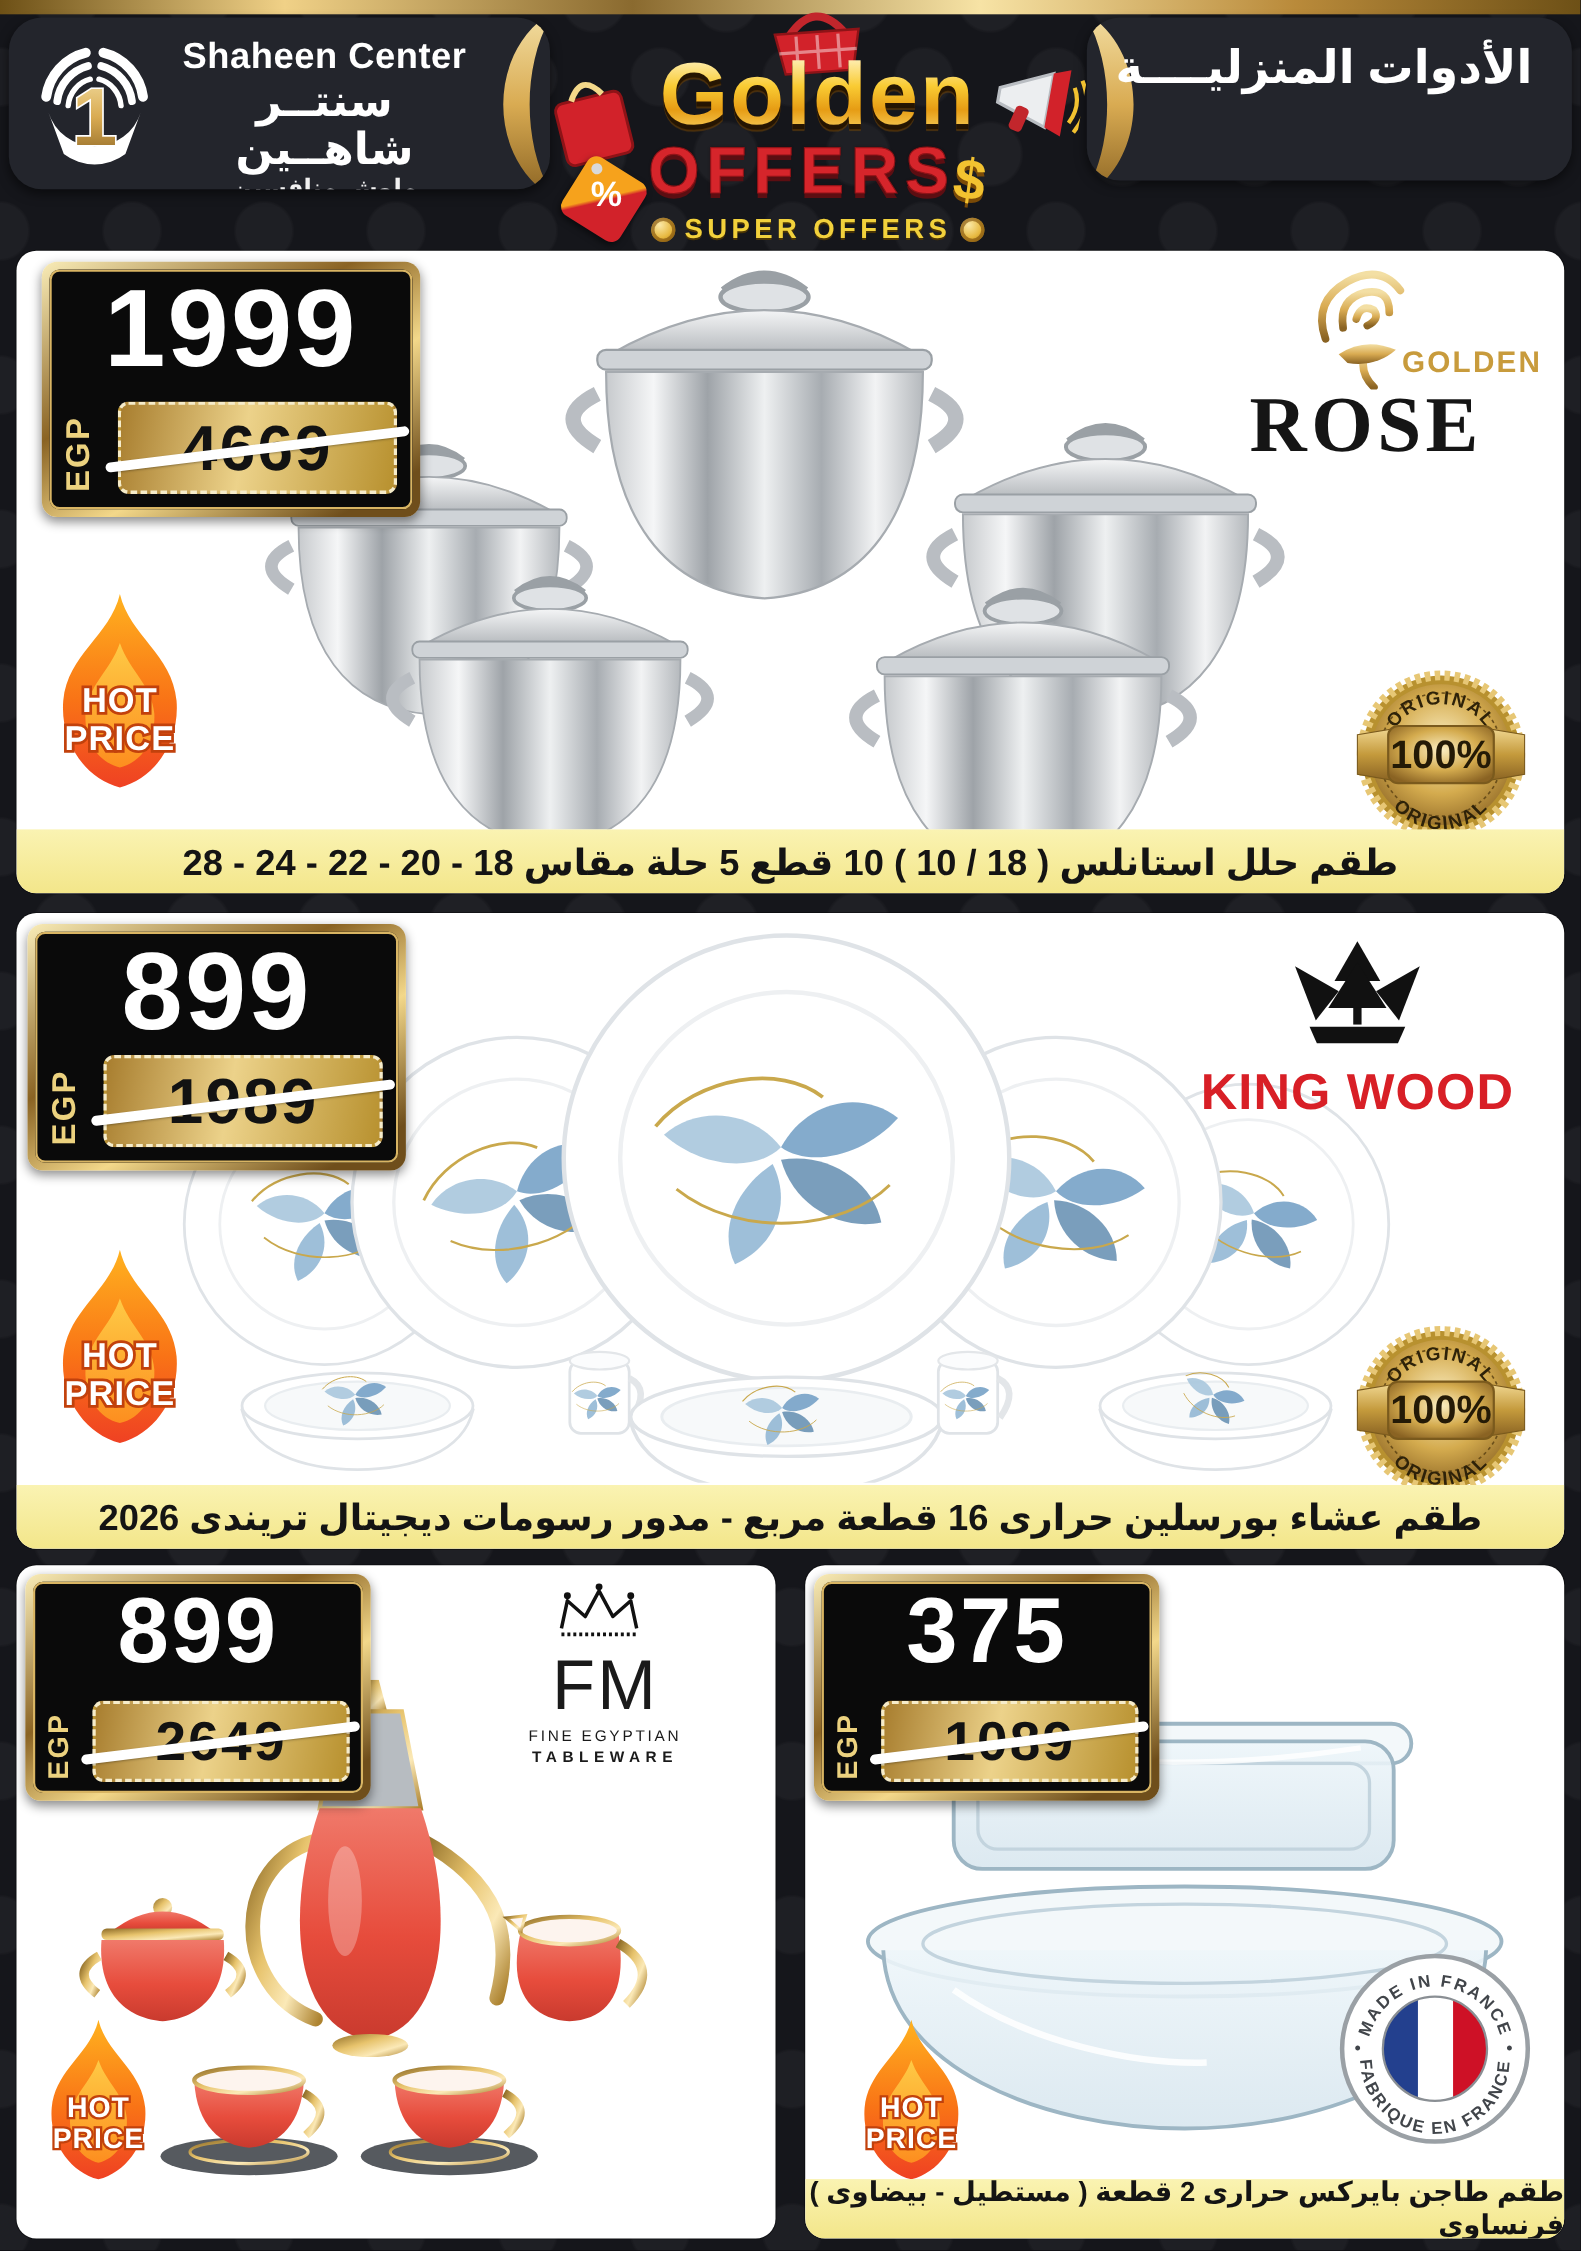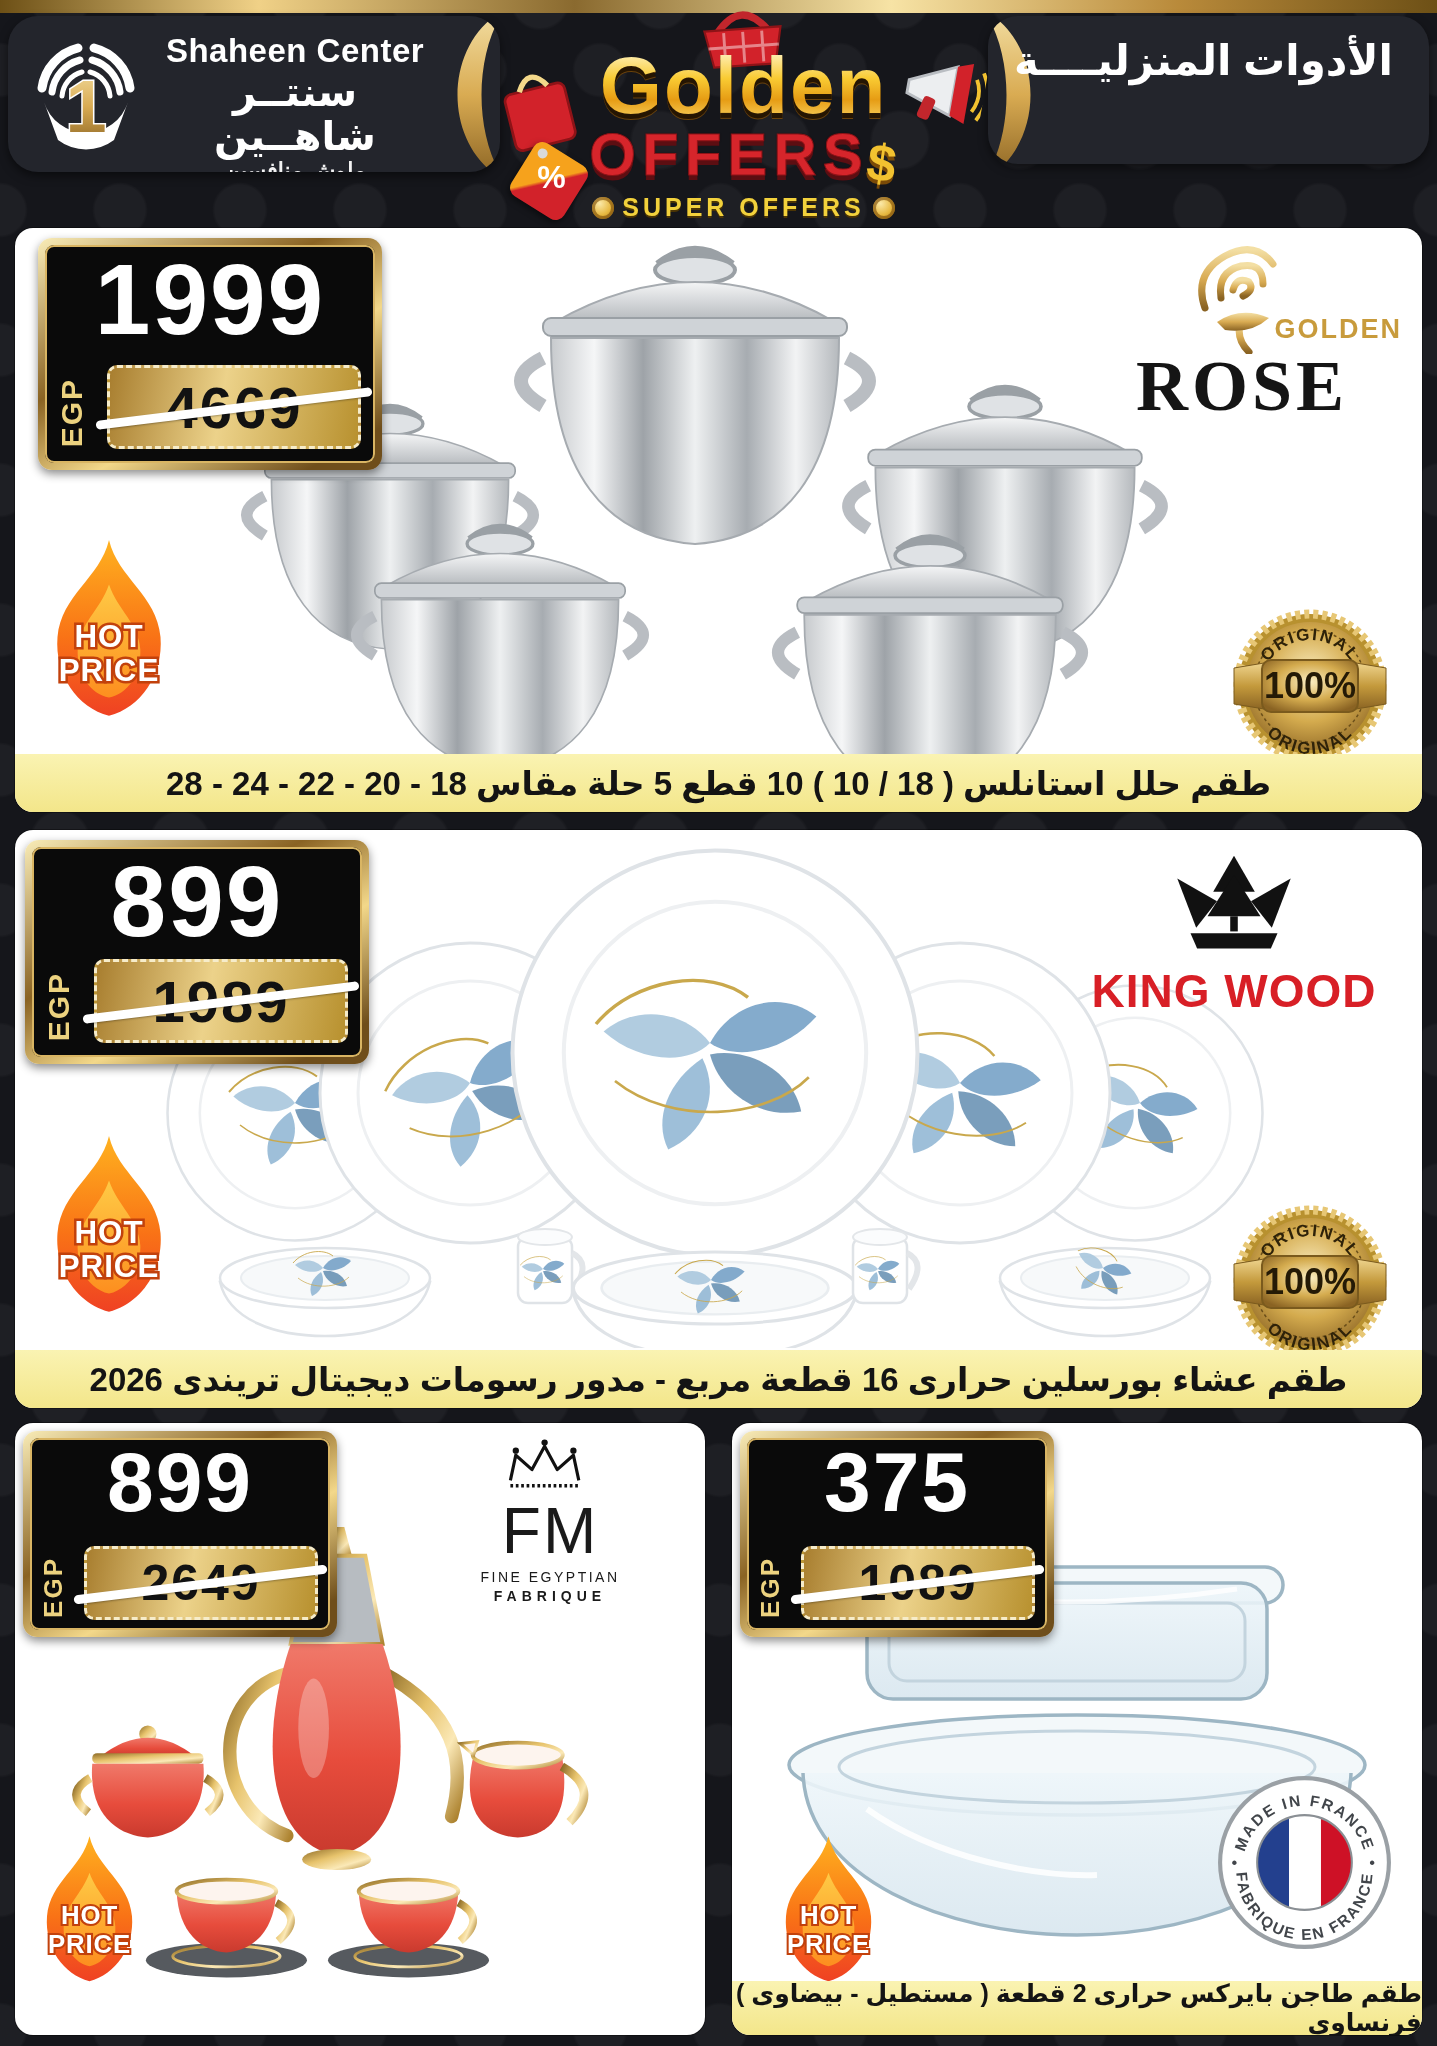--- a/index.html
+++ b/index.html
@@ -14,21 +14,21 @@
     background-size:120px 140px;}
   .abs{position:absolute;}
   
   .gold-strip{position:absolute;left:0;top:0;width:1437px;height:13px;
     background:linear-gradient(90deg,#6d5016,#f0d187 18%,#8a6a2f 40%,#f7e3a5 62%,#b98a3a 82%,#6d5016);}
   .pill{position:absolute;top:16px;height:156px;background:#23252c;border-radius:30px;overflow:hidden;
     box-shadow:0 4px 10px rgba(0,0,0,.5);}
   .pill .swoosh{position:absolute;top:-6px;height:170px;width:96px;}
   .store-name-en{color:#fff;font-size:33px;font-weight:800;letter-spacing:.5px;}
   .store-name-ar{color:#fff;font-size:40px;font-weight:800;direction:rtl;line-height:1.1;}
-  .store-tagline{color:#f2f2f2;font-size:22px;font-weight:700;direction:rtl;text-align:center;font-family:Liberation Serif, serif;}
+  .store-tagline{color:#f2f2f2;font-size:22px;font-weight:700;direction:rtl;text-align:center;}
   .headline{position:absolute;right:36px;top:16px;text-align:right;direction:rtl;color:#fff;font-weight:800;}
   .headline .l1{font-size:42px;line-height:58px;}
   .headline .l2{font-size:42px;line-height:58px;}
   .event{position:absolute;left:500px;top:2px;width:487px;height:226px;text-align:center;}
   .event-title{display:block;font-size:80px;font-weight:800;letter-spacing:2px;line-height:.95;
     background:linear-gradient(#fff6d0,#f9cb33 40%,#e69c14 68%,#fbd96a);
     -webkit-background-clip:text;background-clip:text;color:transparent;
     filter:drop-shadow(0 5px 0 rgba(26,14,2,.85)) drop-shadow(0 1px 0 #7a4a07);}
   .event-title2{display:inline-block;font-size:60px;font-weight:800;letter-spacing:6px;line-height:1.02;
     color:#d6252b;-webkit-text-stroke:1px #8e1317;
@@ -441,21 +441,21 @@
     <div class="fm-logo" style="right:60px;top:16px;width:190px;">
       <svg width="116" height="54" viewBox="0 0 120 60">
         <path d="M16,46 L22,18 L40,34 L54,8 L68,34 L86,18 L92,46" stroke="#111" stroke-width="3.5" fill="none" stroke-linejoin="round"></path>
         <circle cx="22" cy="13" r="3.5" fill="#111"></circle>
           <circle cx="54" cy="4" r="3.5" fill="#111"></circle>
           <circle cx="86" cy="13" r="3.5" fill="#111"></circle>
         <path d="M16,52 h76" stroke="#111" stroke-width="4" stroke-dasharray="3 3"></path>
       </svg>
       <div class="fm-main">FM</div>
       <div class="fm-sub1">FINE EGYPTIAN</div>
-      <div class="fm-sub2">FABRIQUE</div>
+      <div class="fm-sub2">TABLEWARE</div>
     </div>
 
     <svg class="abs" style="left:12px;top:408px;" width="125" height="167" viewBox="0 0 150 200">
       <path d="M75,6 C66,44 28,60 24,102 C21,140 44,172 75,180 C106,172 129,140 126,102 C122,60 84,44 75,6 Z" fill="url(#fg)"></path>
       <path d="M75,50 C66,76 46,88 44,114 C43,140 57,158 75,162 C93,158 107,140 106,114 C104,88 84,76 75,50 Z" fill="url(#fg2)" opacity=".85"></path>
       <text x="75" y="112" text-anchor="middle" font-size="31" class="flame-text">HOT</text>
       <text x="75" y="146" text-anchor="middle" font-size="31" class="flame-text">PRICE</text>
     </svg>
 
   </div>

